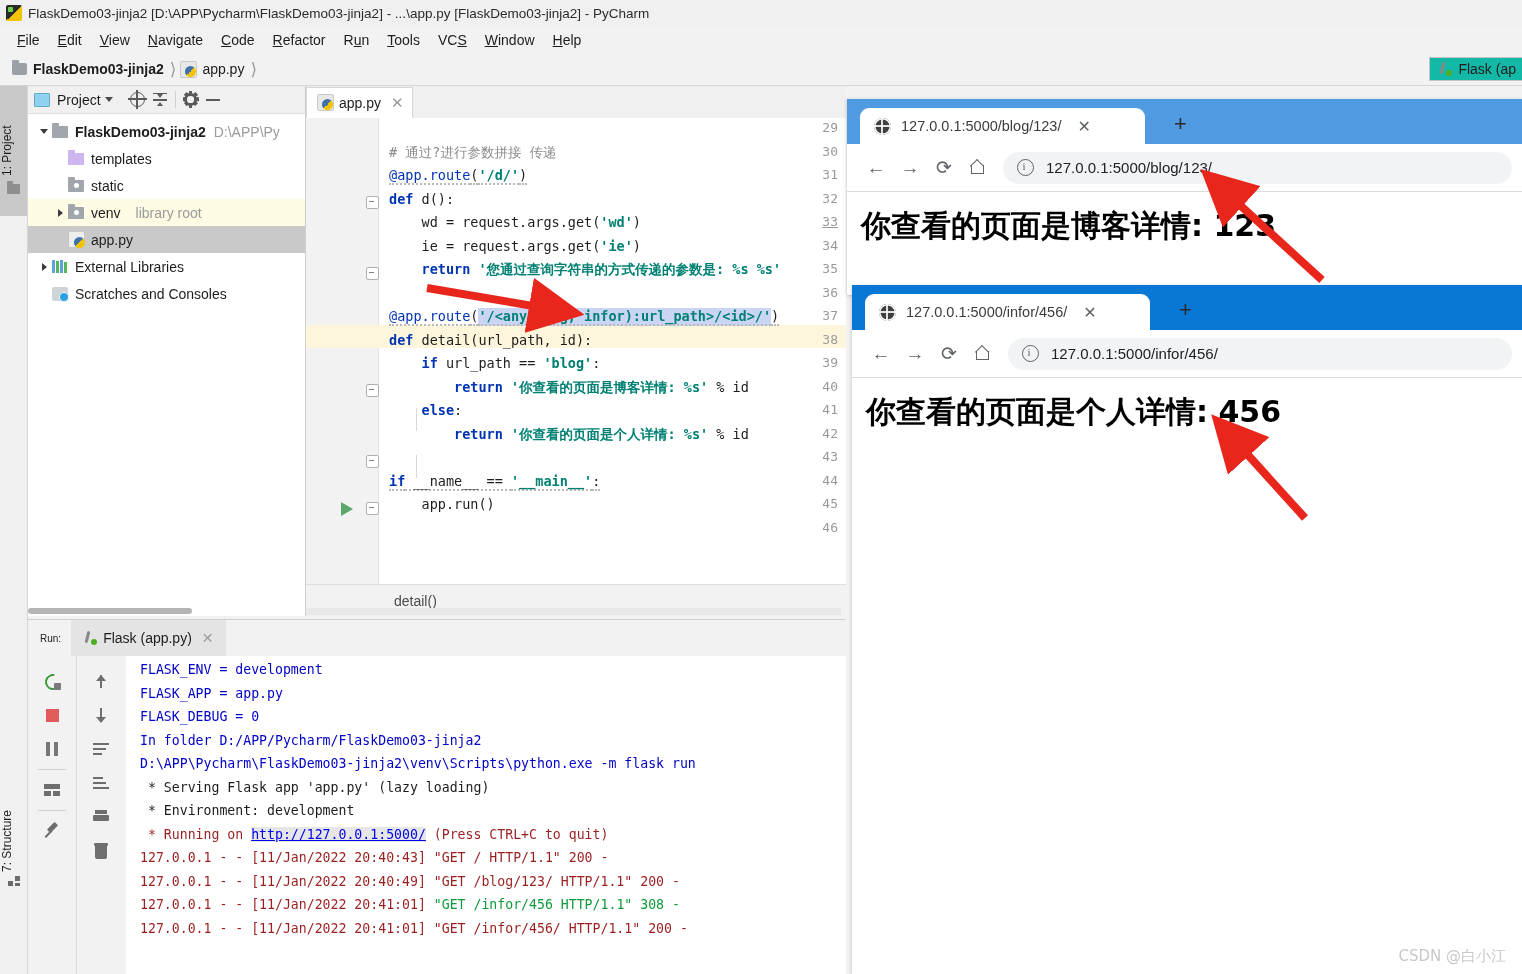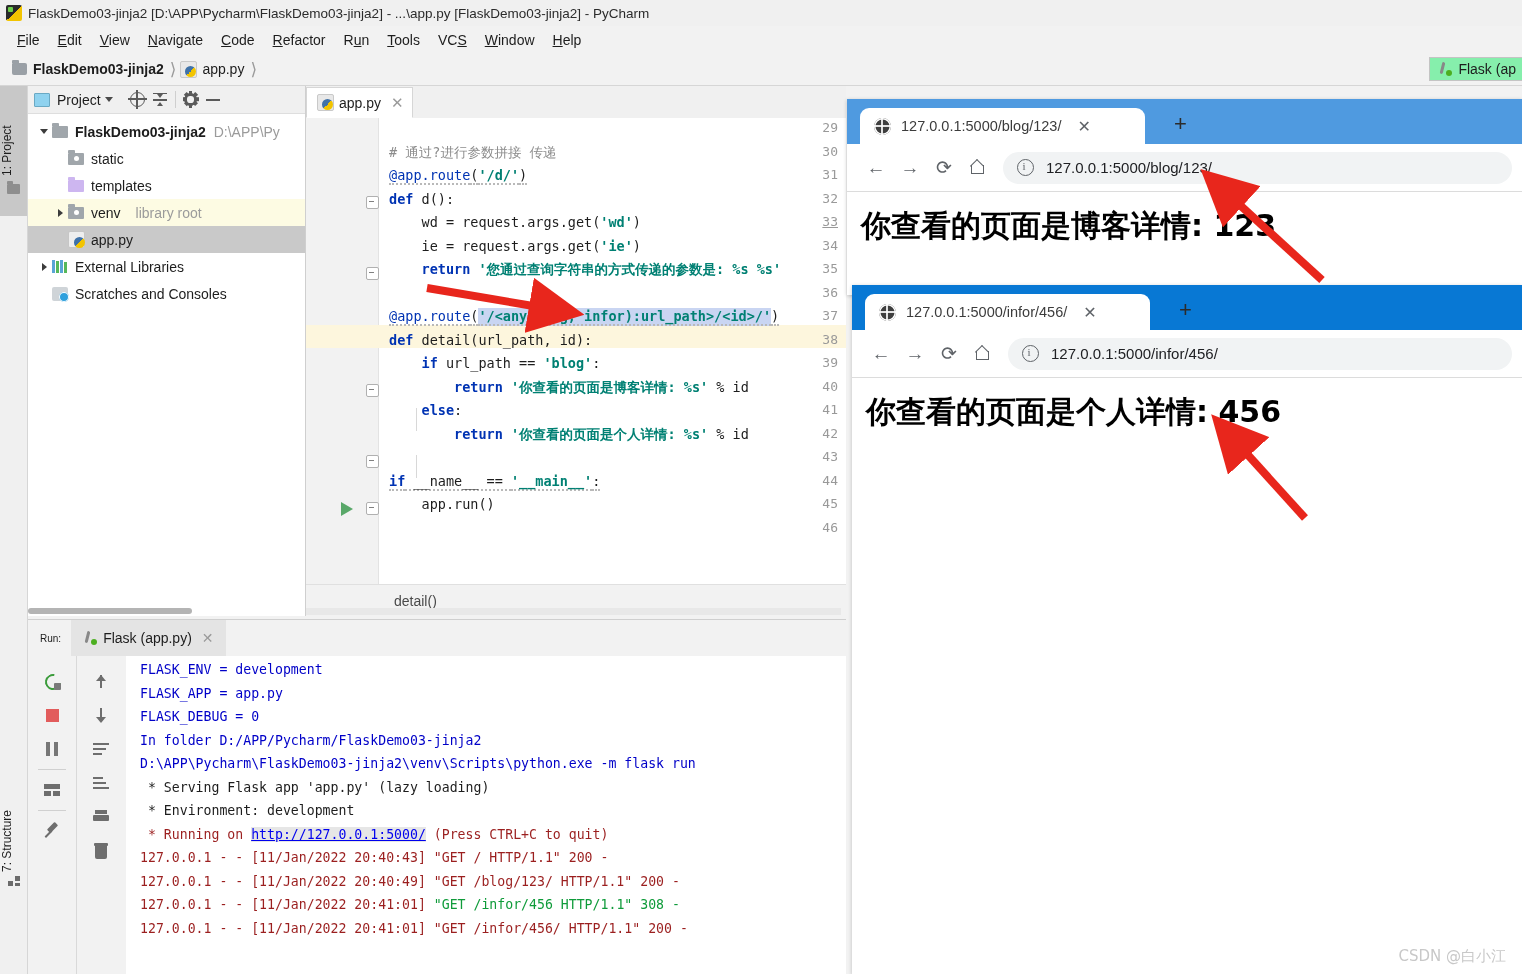--- a/index.html
+++ b/index.html
@@ -63,21 +63,21 @@
     content:"";position:absolute;right:0px;bottom:0px;width:11px;height:11px;
     background:linear-gradient(135deg,#3f72a8 0 50%,#f2c400 50% 100%);
     border-radius:50%;
   }
   .crumb .txt{font-size:14px;}
   .crumb .bold{font-weight:bold;}
 
   #runwidget{
     position:absolute;right:0;top:57px;height:24px;
     display:flex;align-items:center;
-    background:#86efac;border:1px solid #c4c4c4;border-right:none;
+    background:#14b8a6;border:1px solid #c4c4c4;border-right:none;
     padding:0 6px 0 8px;box-sizing:border-box;margin-left:28px;
   }
   .flask-ico{width:14px;height:14px;margin-right:6px;position:relative;flex:none;}
   .flask-ico::before{
     content:"";position:absolute;left:3px;top:0;width:3px;height:12px;
     background:#888;transform:rotate(14deg);border-radius:2px;
   }
   .flask-ico::after{
     content:"";position:absolute;right:0;bottom:0;width:6px;height:6px;
     background:#4caf20;border-radius:50%;
@@ -468,28 +468,28 @@
   <div class="tree">
     <div class="trow">
       <span class="arr down"></span>
       <span class="fold"></span>
       <span class="tname bold">FlaskDemo03-jinja2</span>
       <span class="tpath">D:\APP\Py</span>
     </div>
     <div class="trow">
       <span class="ind"></span>
         <span class="ind"></span>
-      <span class="fold src"></span>
-      <span class="tname">static</span>
+      <span class="fold tmpl"></span>
+      <span class="tname">templates</span>
     </div>
     <div class="trow">
       <span class="ind"></span>
         <span class="ind"></span>
-      <span class="fold tmpl"></span>
-      <span class="tname">templates</span>
+      <span class="fold src"></span>
+      <span class="tname">static</span>
     </div>
     <div class="trow hl">
       <span class="ind"></span>
       <span class="arr right"></span>
       <span class="fold src"></span>
       <span class="tname">venv</span>
       <span class="tnote">library root</span>
     </div>
     <div class="trow sel">
       <span class="ind"></span>

